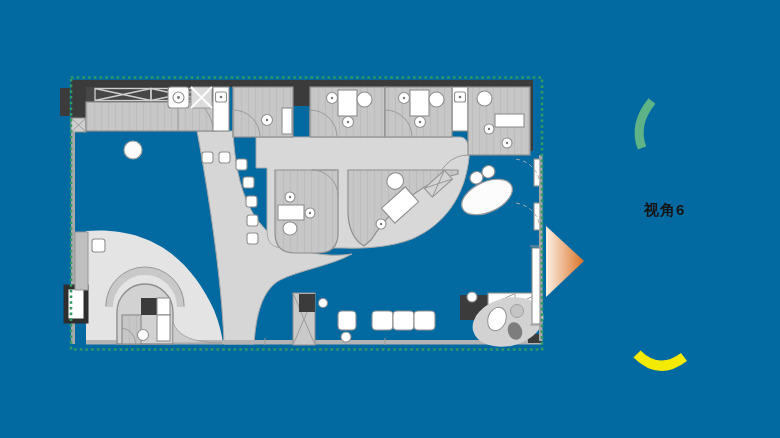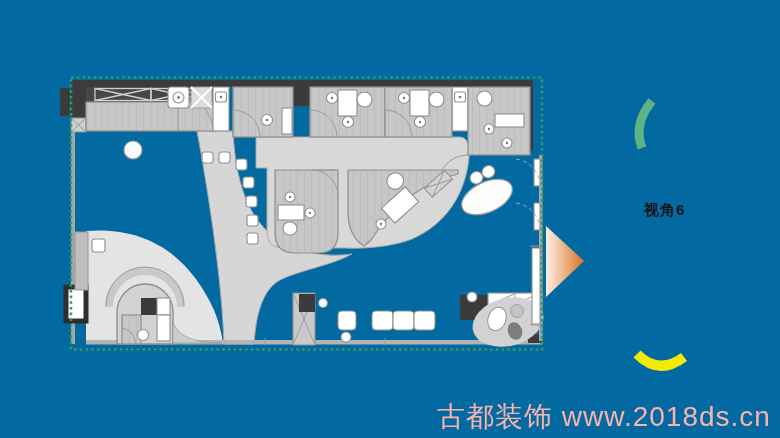--- a/index.html
+++ b/index.html
@@ -217,15 +217,14 @@
     <rect x="71" y="77.5" width="471" height="272" fill="none" stroke="var(--plan-border-dash,#319a64)" stroke-width="2.6" stroke-dasharray="2.6 3.1"></rect>
   </g>
 
   <polygon points="546,226 584,261 546,297" fill="url(#arrowGrad)"></polygon>
   <path d="M652,101 Q633,124 642,148" fill="none" stroke="var(--green-arc,#5db286)" stroke-width="9" stroke-linecap="butt"></path>
   <path d="M637,354 Q659,376 684,357" fill="none" stroke="var(--yellow-arc,#f3ea05)" stroke-width="10" stroke-linecap="butt"></path>
 </svg>
 
 <div class="view-label">视角6</div>
 
-<div class="watermark">古都装饰 www.2018ds.cn</div>
 
 </div>
 
 </body></html>

